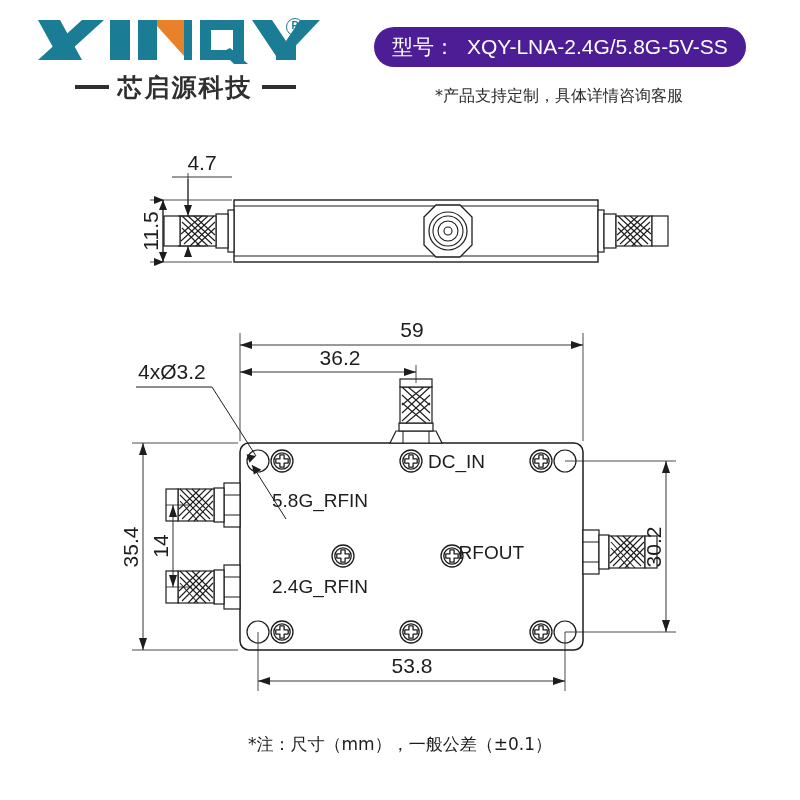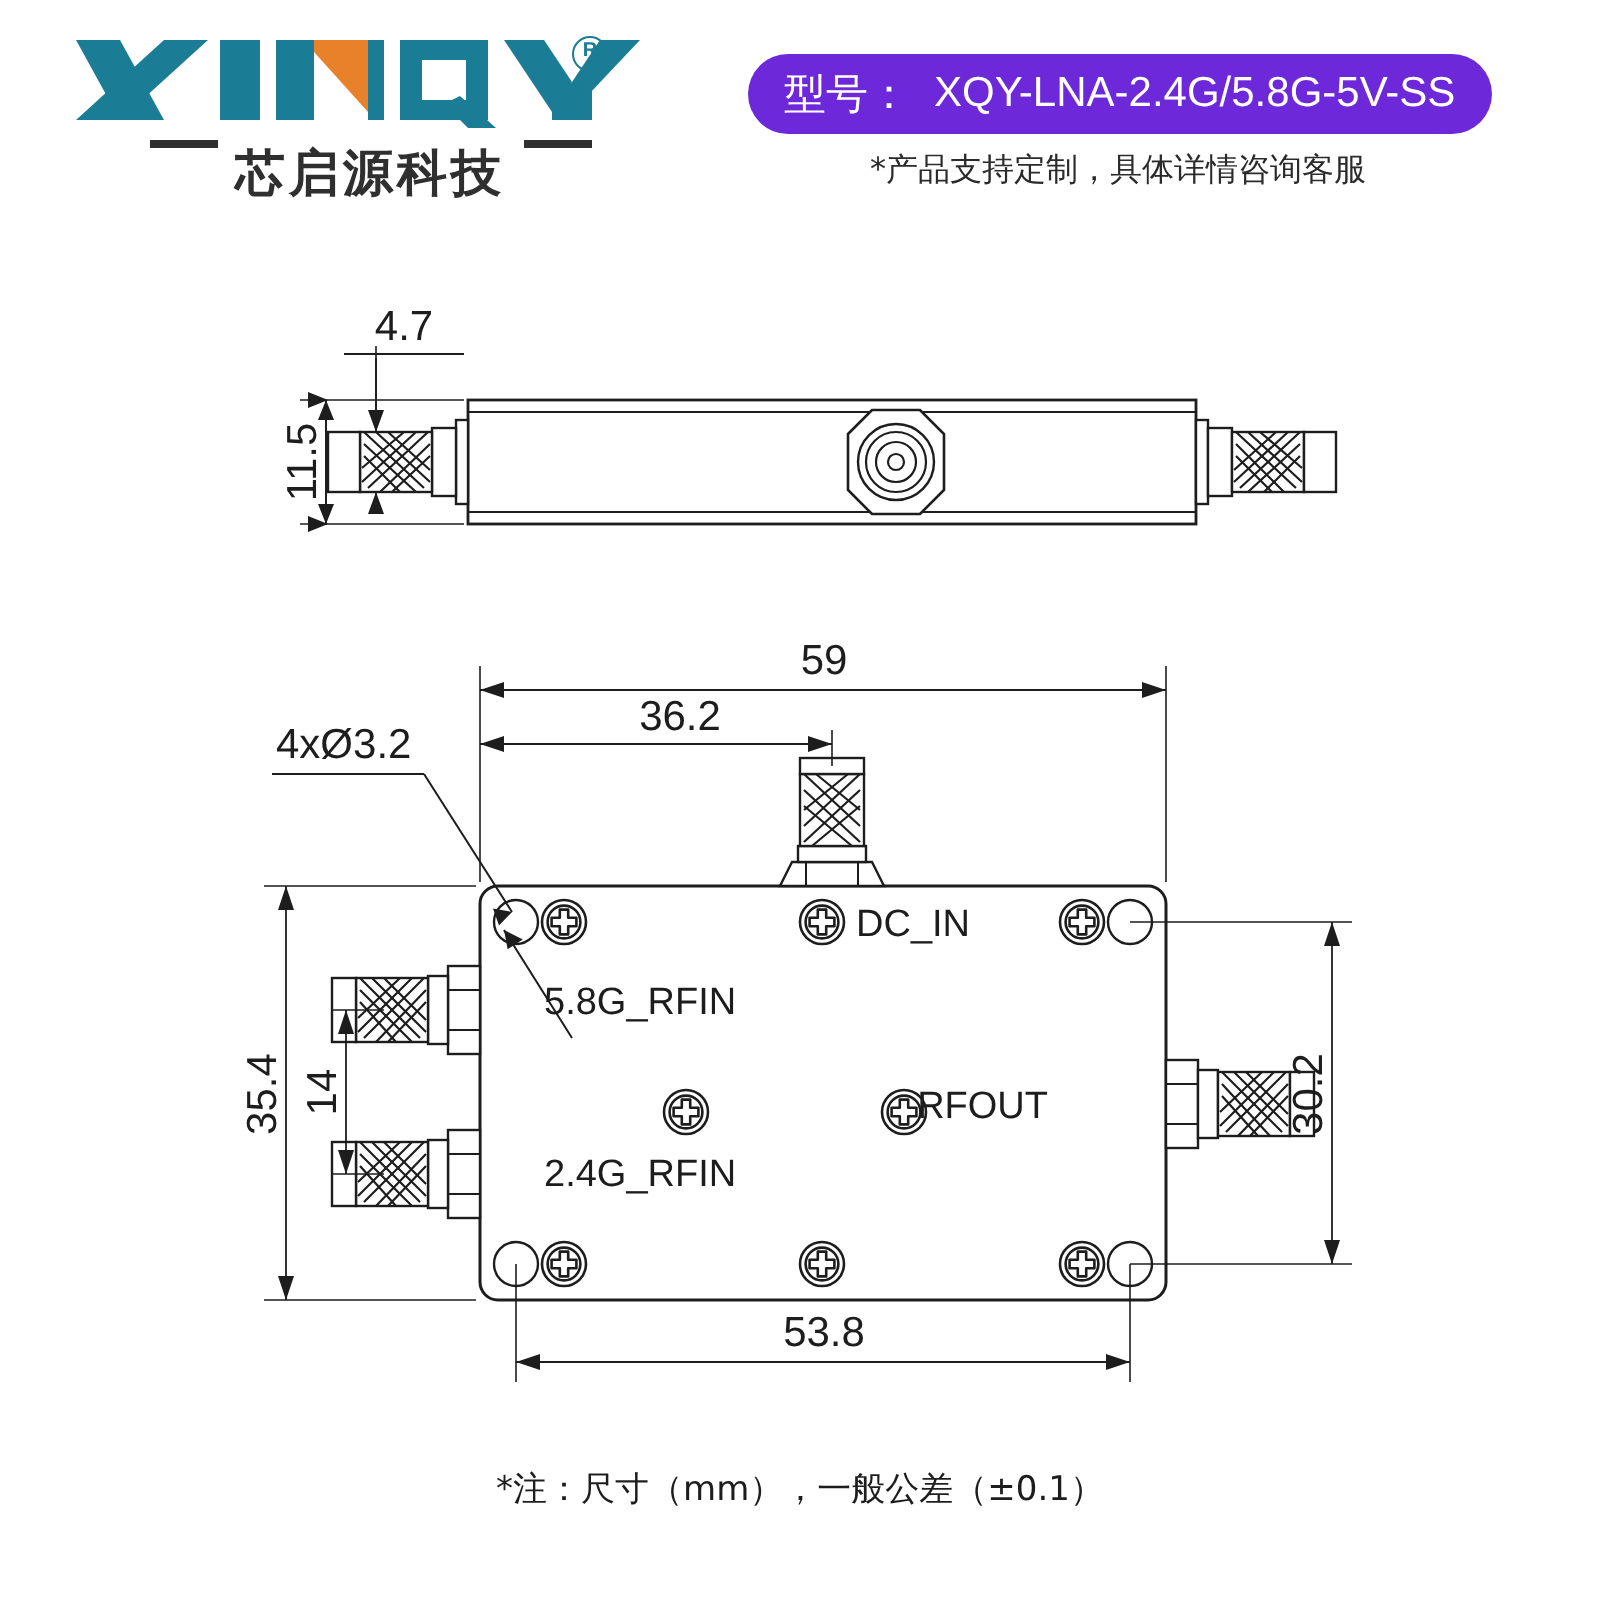--- a/index.html
+++ b/index.html
@@ -12,31 +12,31 @@
 
   
   .header{position:absolute;left:0;top:0;width:800px;height:115px;}
 
   .logo-block{position:absolute;left:34px;top:14px;width:300px;height:90px;}
   .logo-word{position:absolute;left:0;top:0;width:300px;height:52px;}
   .logo-reg{position:absolute;left:252px;top:4px;width:16px;height:16px;
     border:1.5px solid #1B7C96;border-radius:50%;color:#1B7C96;
     font-size:10px;line-height:14px;text-align:center;font-weight:bold;}
   .logo-cn{position:absolute;left:6px;top:56px;width:290px;height:34px;
-    display:flex;align-items:flex-start;justify-content:center;gap:9px;}
+    display:flex;align-items:center;justify-content:center;gap:9px;}
   .logo-cn .rule{width:34px;height:4px;background:#2f2f2f;}
   .logo-cn .txt{font-size:25px;font-weight:bold;color:#2f2f2f;letter-spacing:2px;
     font-family:"DejaVu Sans",sans-serif;}
 
   .model-badge{position:absolute;left:374px;top:27px;height:40px;
-    background:#6d28d9;border-radius:20px;color:#ffffff;
+    background:#4c1d95;border-radius:20px;color:#ffffff;
     display:flex;align-items:center;padding:0 18px;white-space:nowrap;}
   .model-badge .mlabel{font-size:21px;font-family:"DejaVu Sans",sans-serif;}
   .model-badge .mval{font-size:21px;margin-left:12px;}
-  .model-note{position:absolute;left:374px;top:75px;width:370px;
+  .model-note{position:absolute;left:374px;top:86px;width:370px;
     text-align:center;font-size:16px;color:#2b2b2b;
     font-family:"DejaVu Sans",sans-serif;}
 
   
   .drawing{position:absolute;left:0;top:115px;width:800px;height:620px;}
   .drawing svg{display:block;}
 
   
   .footnote{position:absolute;left:0;top:733px;width:800px;text-align:center;
     font-size:17px;color:#1d1d1d;font-family:"DejaVu Sans",sans-serif;}

